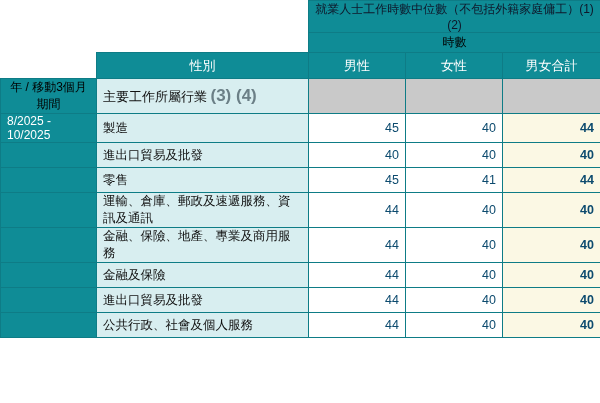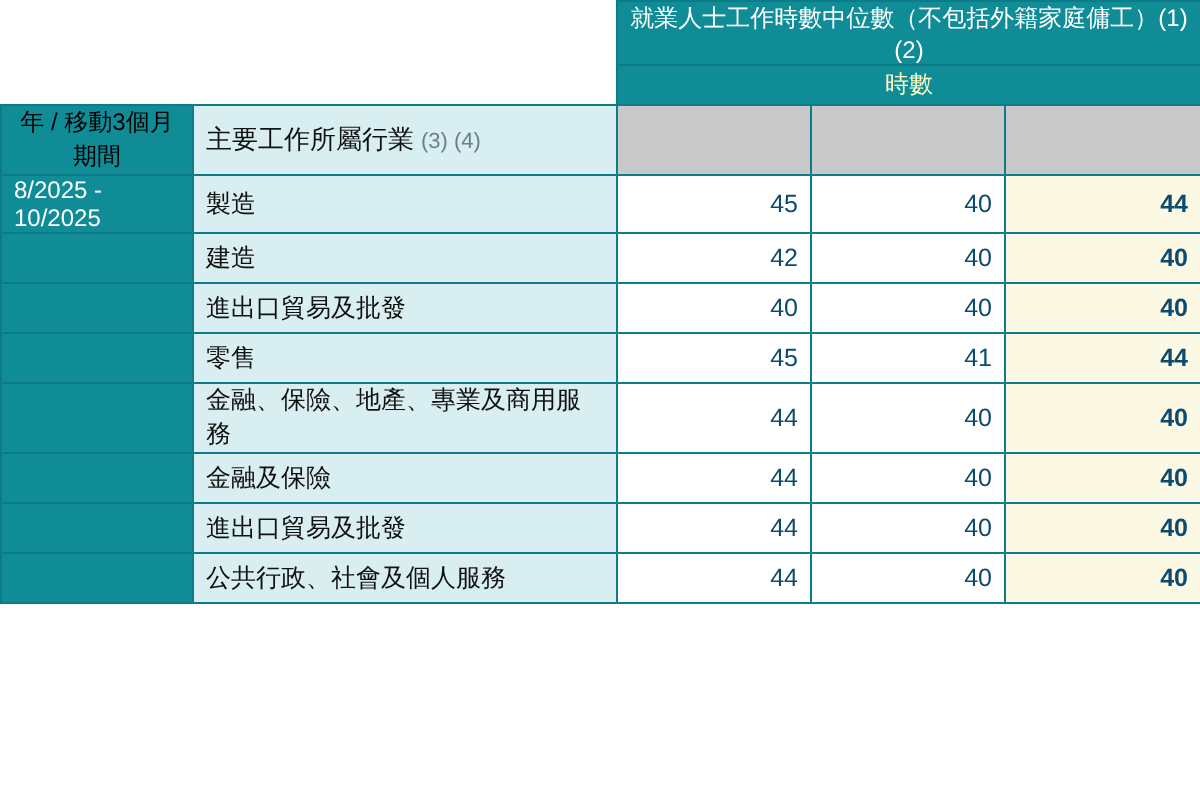--- a/index.html
+++ b/index.html
@@ -30,28 +30,28 @@
   
   col.c-period { width: 96px; }
   col.c-label  { width: 212px; }
   col.c-male   { width: 97px; }
   col.c-female { width: 97px; }
   col.c-total  { width: 98px; }
 
   
   .hdr-top {
     background: #0f8c96;
-    color: #ffffff;
+    color: #0f172a;
     text-align: center;
     height: 23px;
     font-size: 12px;
   }
   .hdr-sub {
     background: #0f8c96;
-    color: #fef9c3;
+    color: #000000;
     text-align: center;
     height: 20px;
     font-size: 12px;
   }
   .hdr-colname {
     background: #0f8c96;
     color: #ffffff;
     text-align: center;
     height: 26px;
     font-size: 13px;
@@ -70,21 +70,21 @@
     text-align: left;
     padding-left: 2px;
     margin-left: 36px;
   }
   .row-cat {
     background: #d8eef0;
     color: #1a1a1a;
     height: 25px;
   }
   .row-cat .cat-label { font-size: 13px; }
-  .note { color: #6b7f86; font-size: 11px; }
+  .note { color: #6b7f86; font-size: 17px; font-weight: bold; }
   .grey-cell { background: #c9c9c9; }
   .data-row { height: 25px; }
   .lbl {
     background: #d8eef0;
     color: #111111;
     font-size: 12.5px;
     text-align: left;
   }
   .indent1 { padding-left: 18px; margin-left: 22px; }
   .num {
@@ -116,20 +116,27 @@
       <tr>
         <td class="nb"></td>
         <td class="nb"></td>
         <td class="hdr-top" colspan="3">就業人士工作時數中位數（不包括外籍家庭傭工）(1) (2)</td>
       </tr>
       <tr>
         <td class="nb"></td>
         <td class="nb"></td>
         <td class="hdr-sub" colspan="3">時數</td>
       </tr>
+      <tr>
+        <td class="nb"></td>
+        <td class="hdr-colname">性別</td>
+        <td class="hdr-colname">男性</td>
+        <td class="hdr-colname">女性</td>
+        <td class="hdr-colname">男女合計</td>
+      </tr>
 
       <tr class="row-cat">
         <td class="side-teal">年 / 移動3個月期間</td>
         <td class="lbl">
           <span class="cat-label">主要工作所屬行業</span>
           <span class="note">(3) (4)</span>
         </td>
         <td class="grey-cell"></td>
         <td class="grey-cell"></td>
         <td class="grey-cell"></td>
@@ -137,41 +144,41 @@
 
       <tr class="data-row">
         <td class="side-period">8/2025 - 10/2025</td>
         <td class="lbl">製造</td>
         <td class="num">45</td>
         <td class="num">40</td>
         <td class="num total">44</td>
       </tr>
       <tr class="data-row">
         <td class="side-teal"></td>
-        <td class="lbl">建造</td>
-        <td class="num">42</td>
-        <td class="num">40</td>
-        <td class="num total">40</td>
-      </tr>
-      <tr class="data-row">
-        <td class="side-teal"></td>
         <td class="lbl">進出口貿易及批發</td>
         <td class="num">40</td>
         <td class="num">40</td>
         <td class="num total">40</td>
       </tr>
       <tr class="data-row">
         <td class="side-teal"></td>
         <td class="lbl indent1">零售</td>
         <td class="num">45</td>
         <td class="num">41</td>
         <td class="num total">44</td>
       </tr>
       <tr class="data-row">
         <td class="side-teal"></td>
+        <td class="lbl">運輸、倉庫、郵政及速遞服務、資訊及通訊</td>
+        <td class="num">44</td>
+        <td class="num">40</td>
+        <td class="num total">40</td>
+      </tr>
+      <tr class="data-row">
+        <td class="side-teal"></td>
         <td class="lbl">金融、保險、地產、專業及商用服務</td>
         <td class="num">44</td>
         <td class="num">40</td>
         <td class="num total">40</td>
       </tr>
       <tr class="data-row">
         <td class="side-teal"></td>
         <td class="lbl indent1">金融及保險</td>
         <td class="num">44</td>
         <td class="num">40</td>

